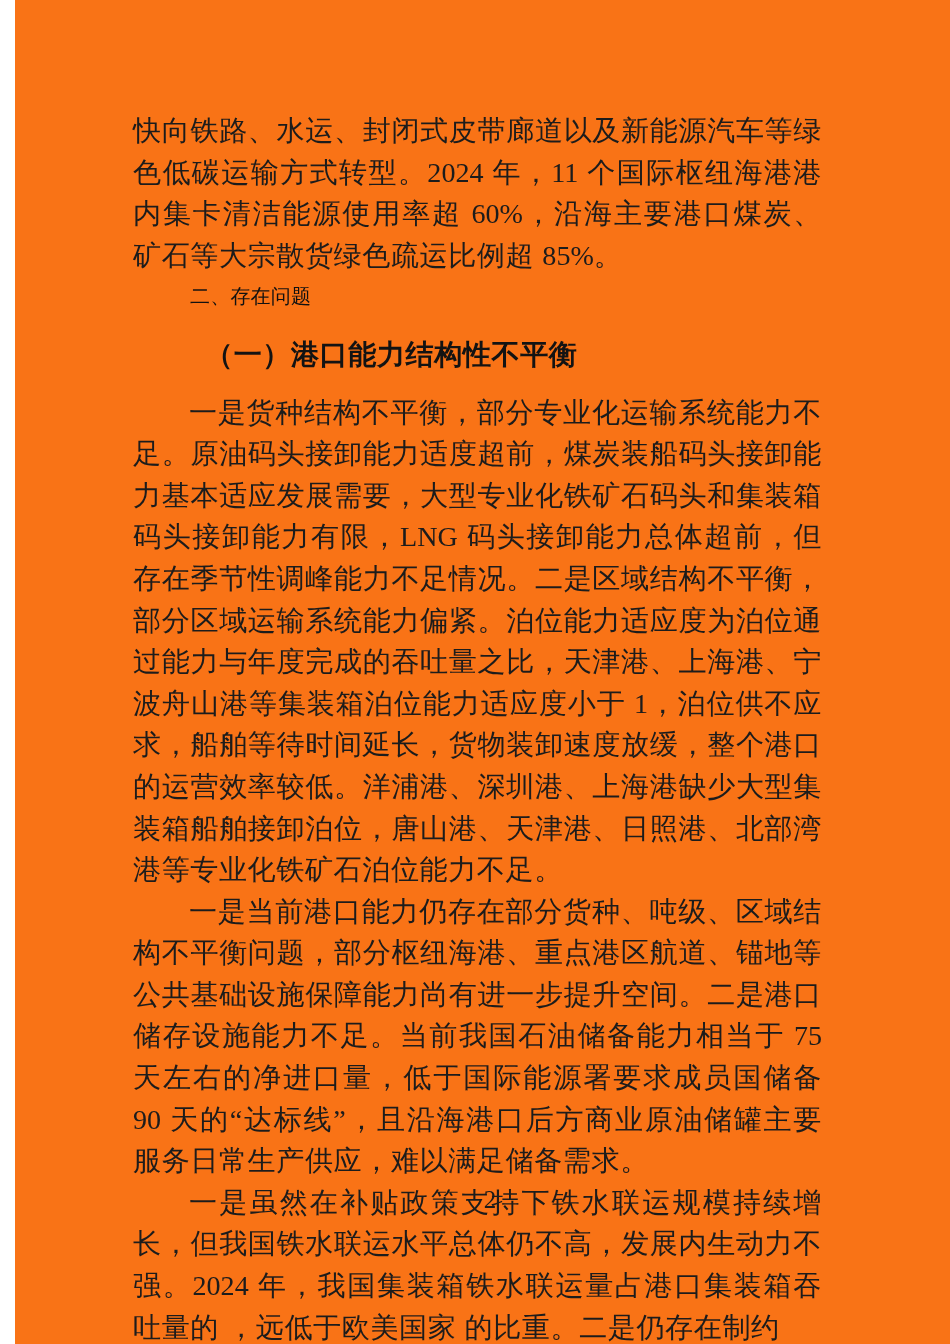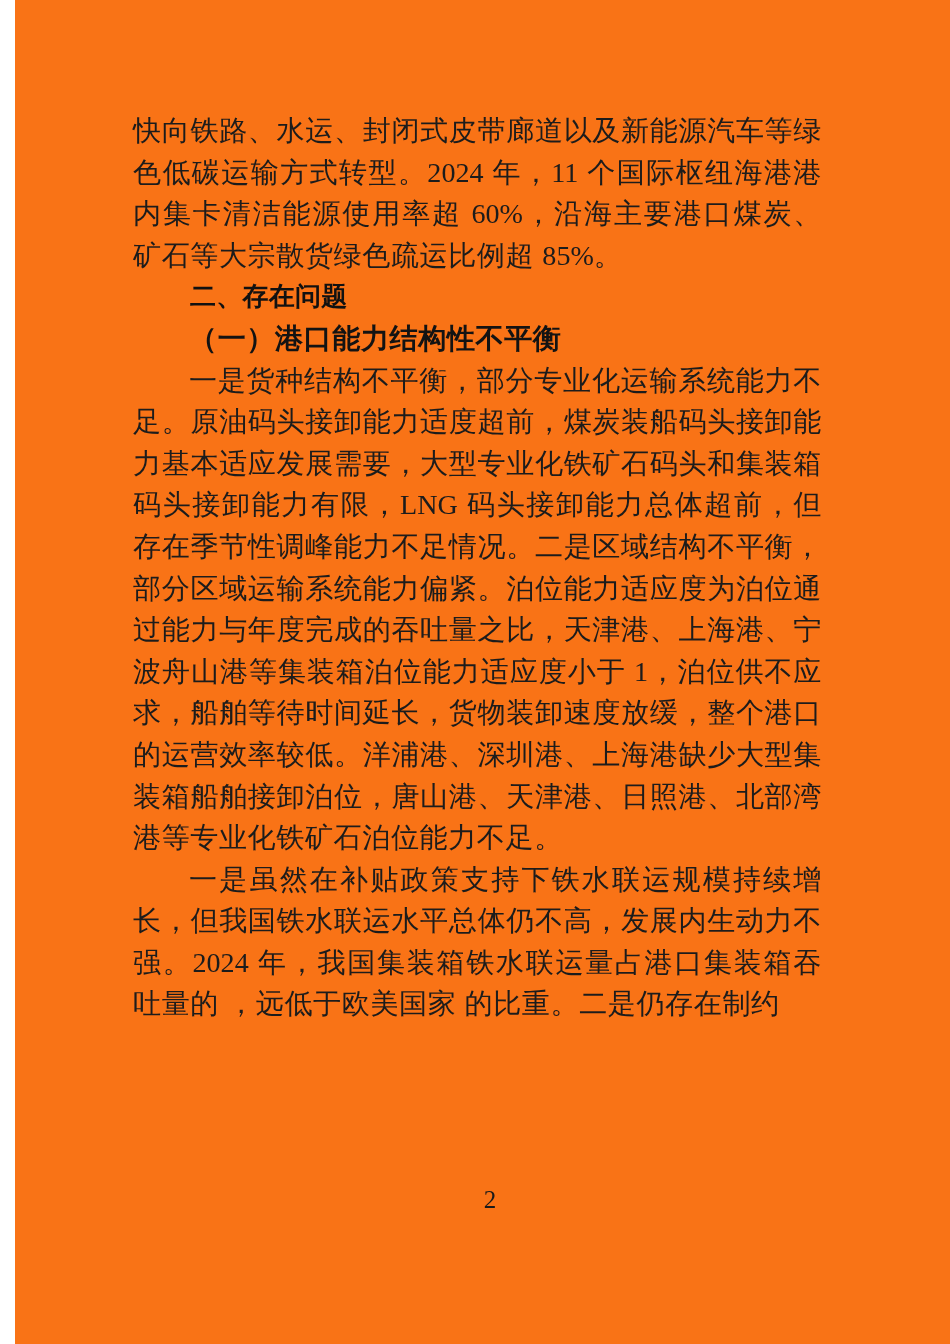--- a/index.html
+++ b/index.html
@@ -46,37 +46,37 @@
     word-spacing: 0.02em;
     color: #1c1c1c;
   }
   .para.cont {
     text-indent: 0;
   }
 
   
   .h-major {
     font-family: "DejaVu Sans", "Liberation Sans", sans-serif;
-    font-size: 26px;
+    font-size: 20px;
     line-height: 41.6px;
-    font-weight: 700;
+    font-weight: 400;
     text-indent: 57px;
     margin: 0;
     letter-spacing: 0.01em;
     color: #111111;
   }
 
   
   .h-sub {
     font-family: "Liberation Serif", "DejaVu Serif", serif;
     font-size: 28.1px;
     line-height: 41.6px;
     font-weight: 700;
     text-indent: 56px;
-    margin: 0;
+    margin: 16px;
     letter-spacing: 0.02em;
     color: #131313;
   }
 
   
   .lat {
     font-family: "Liberation Serif", "DejaVu Serif", serif;
     letter-spacing: 0;
   }
 
@@ -100,20 +100,21 @@
 
     <p class="para cont">快向铁路、水运、封闭式皮带廊道以及新能源汽车等绿色低碳运输方式转型。<span class="lat">2024</span> 年，<span class="lat">11</span> 个国际枢纽海港港内集卡清洁能源使用率超 <span class="lat">60%</span>，沿海主要港口煤炭、矿石等大宗散货绿色疏运比例超 <span class="lat">85%</span>。</p>
 
     <h2 class="h-major">二、存在问题</h2>
 
     <h3 class="h-sub">（一）港口能力结构性不平衡</h3>
 
     <p class="para">一是货种结构不平衡，部分专业化运输系统能力不足。原油码头接卸能力适度超前，煤炭装船码头接卸能力基本适应发展需要，大型专业化铁矿石码头和集装箱码头接卸能力有限，<span class="lat">LNG</span> 码头接卸能力总体超前，但存在季节性调峰能力不足情况。二是区域结构不平衡，部分区域运输系统能力偏紧。泊位能力适应度为泊位通过能力与年度完成的吞吐量之比，天津港、上海港、宁波舟山港等集装箱泊位能力适应度小于 <span class="lat">1</span>，泊位供不应求，船舶等待时间延长，货物装卸速度放缓，整个港口的运营效率较低。洋浦港、深圳港、上海港缺少大型集装箱船舶接卸泊位，唐山港、天津港、日照港、北部湾港等专业化铁矿石泊位能力不足。</p>
 
 
+    <p class="para">一是当前港口能力仍存在部分货种、吨级、区域结构不平衡问题，部分枢纽海港、重点港区航道、锚地等公共基础设施保障能力尚有进一步提升空间。二是港口储存设施能力不足。当前我国石油储备能力相当于 <span class="lat">75</span> 天左右的净进口量，低于国际能源署要求成员国储备 <span class="lat">90</span> 天的“达标线”，且沿海港口后方商业原油储罐主要服务日常生产供应，难以满足储备需求。</p>
 
 
     <p class="para">一是虽然在补贴政策支持下铁水联运规模持续增长，但我国铁水联运水平总体仍不高，发展内生动力不强。<span class="lat">2024</span> 年，我国集装箱铁水联运量占港口集装箱吞吐量的 ，远低于欧美国家 的比重。二是仍存在制约</p>
 
   </div>
 
   <div class="page-number">2</div>
 
 </div>
 

